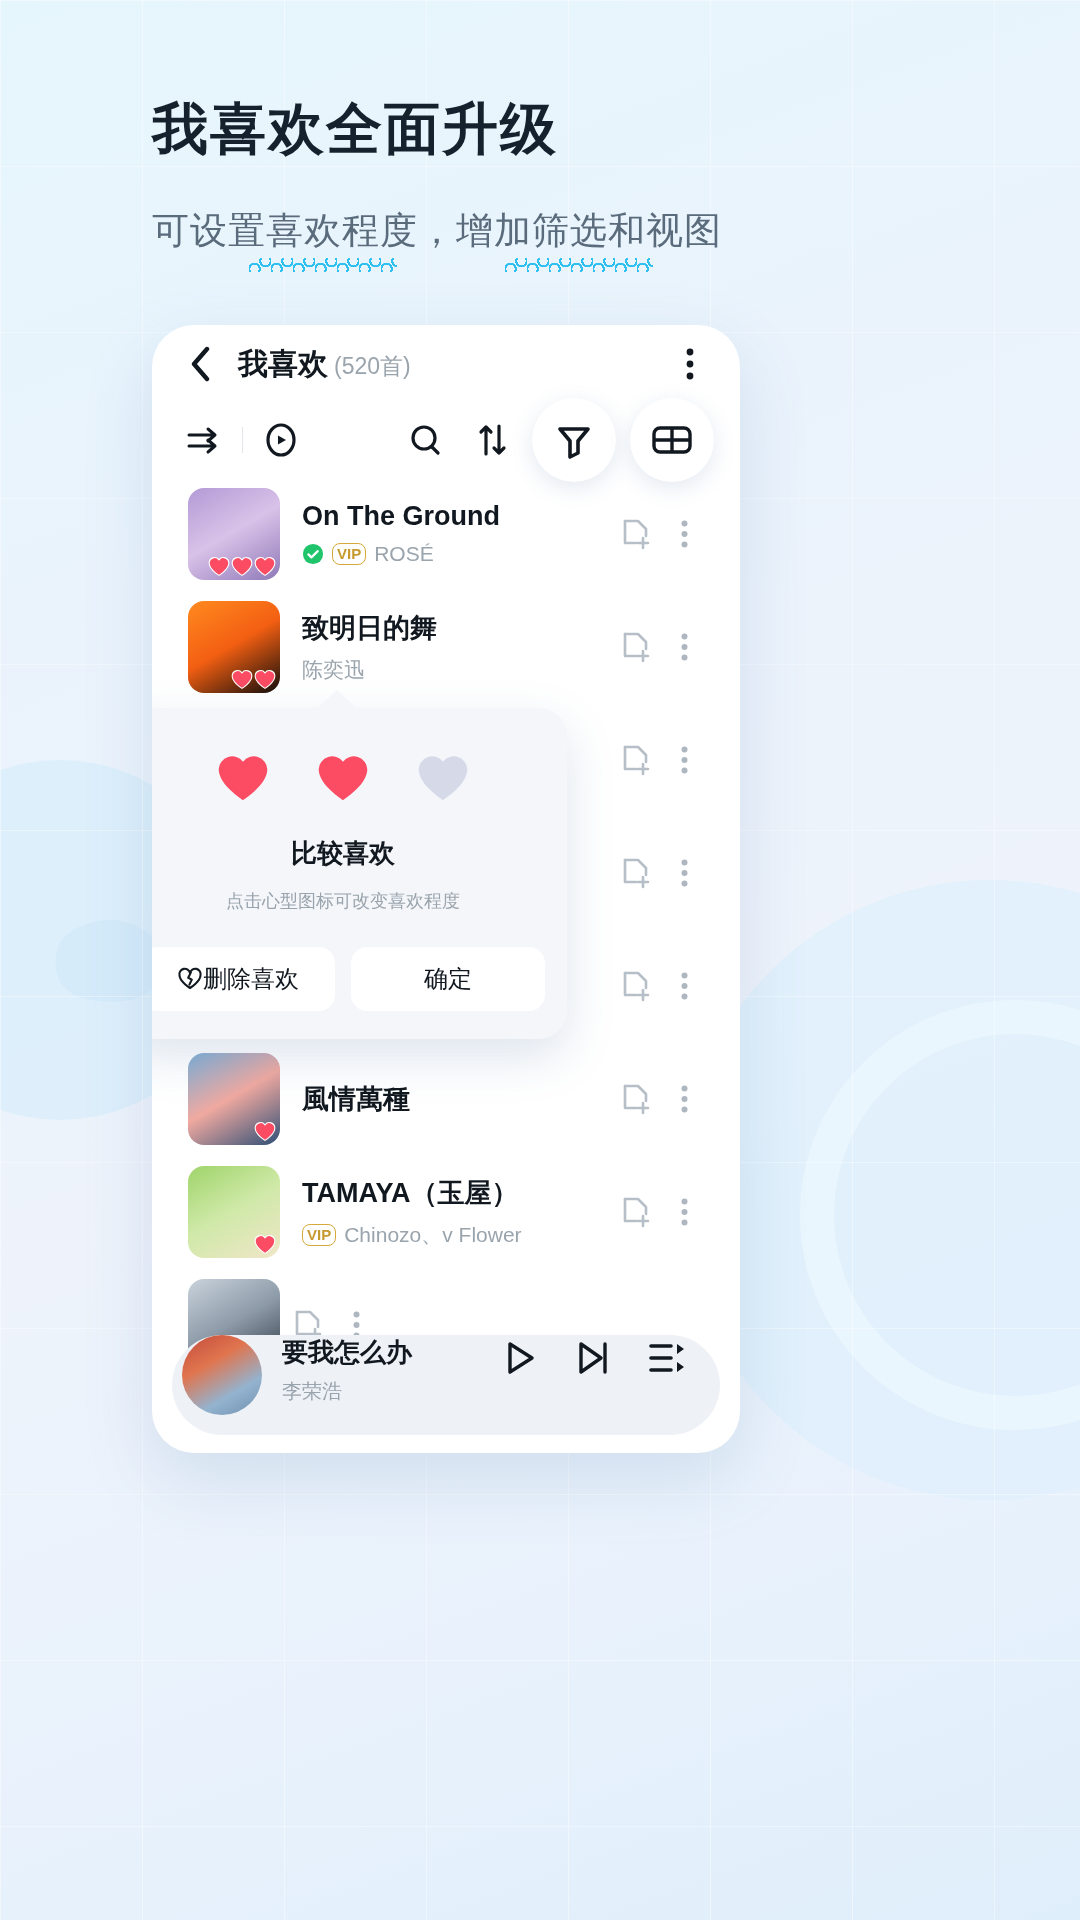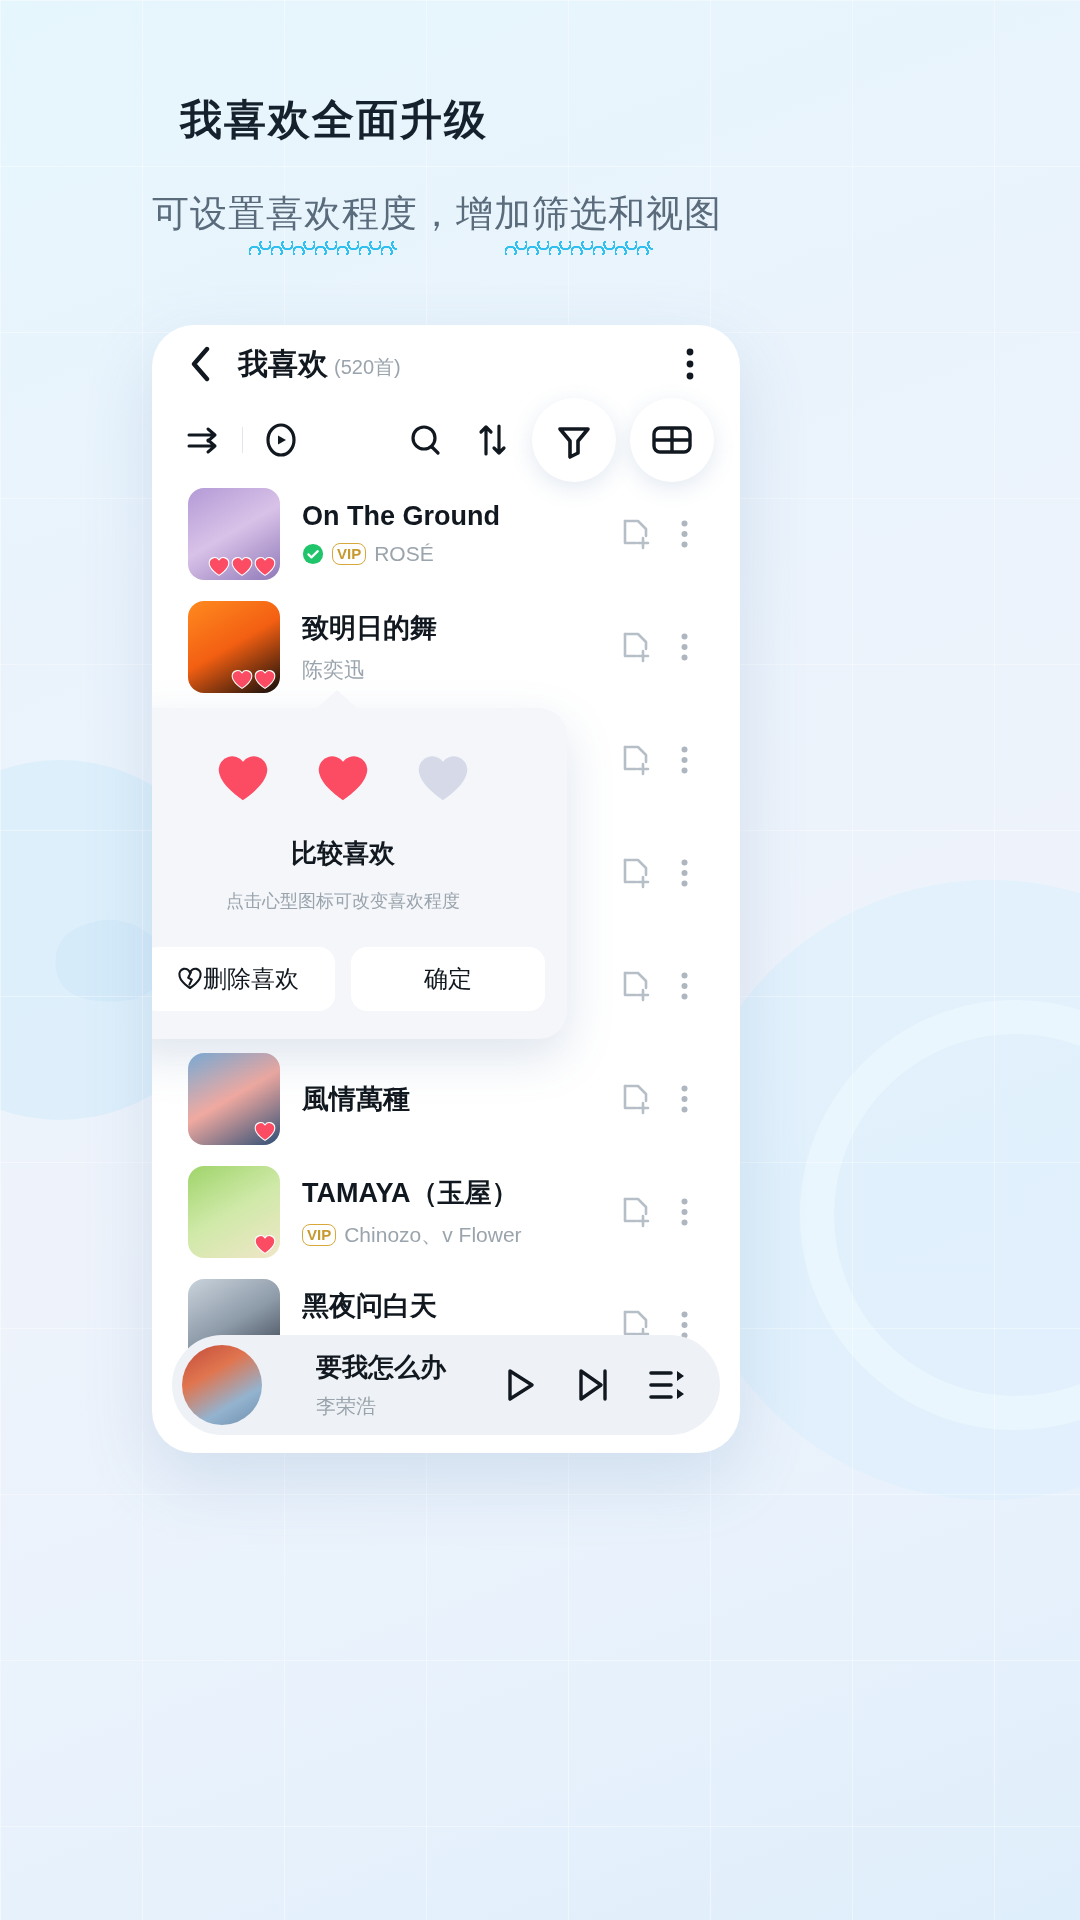--- a/index.html
+++ b/index.html
@@ -31,26 +31,25 @@
     color:#d5ebfa;
     font-size:520px;
     line-height:1;
     font-family:"DejaVu Sans",sans-serif;
     user-select:none;
   }
 
   
   #hero { position:absolute; left:152px; top:95px; width:760px; z-index:5; }
   #hero-title{
-    font-size:42px;
+    font-size:56px;
     font-weight:bold;
     letter-spacing:2px;
     color:#16212e;
     line-height:1.2;
-    margin-left:28px;
   }
   #hero-sub{
     margin-top:44px;
     font-size:37px;
     color:#5a6b7c;
     letter-spacing:1px;
     position:relative;
     white-space:nowrap;
   }
   .wave{
@@ -81,21 +80,21 @@
   #phone-header{
     display:flex; align-items:center;
     height:78px;
     padding:0 30px 0 26px;
   }
   #back-btn{ width:44px; height:44px; display:flex; align-items:center; justify-content:center; }
   #header-title{
     margin-left:16px;
     font-size:30px; font-weight:bold; color:#11181f;
   }
-  #header-count{ margin-left:6px; font-size:20px; color:#9aa4ad; font-weight:normal; }
+  #header-count{ margin-left:6px; font-size:23px; color:#9aa4ad; font-weight:normal; }
   #header-more{ margin-left:auto; width:40px; height:44px; display:flex; align-items:center; justify-content:center; }
 
   
   #toolbar{
     position:relative;
     display:flex; align-items:center;
     height:74px;
     padding:0 26px;
   }
   .tb-left{ display:flex; align-items:center; gap:0; }
@@ -190,24 +189,23 @@
     font-size:24px; color:#11181f;
   }
 
   
   #mini-player{
     position:absolute;
     left:20px; right:20px; bottom:18px;
     height:100px;
     background:#eef1f6;
     border-radius:50px;
-    display:flex; align-items:center;
+    display:flex; align-items:flex-start;
     padding:0 30px 0 10px;
     z-index:30;
-    gap:34px;
   }
   #mp-cover{
     width:80px; height:80px; border-radius:50%;
     overflow:hidden; flex:0 0 auto; position:relative;
     background:#b9cbdd;
   }
   #mp-text{ margin-left:20px; flex:1 1 auto; min-width:0; }
   #mp-title{ font-size:26px; color:#11181f; font-weight:bold; }
   #mp-artist{ margin-top:8px; font-size:20px; color:#9aa4ad; }
   #mp-controls{ display:flex; align-items:center; gap:28px; }
@@ -502,26 +500,20 @@
             <circle cx="3.5" cy="24.5" r="3" fill="#aeb7c0"></circle>
           </svg>
         </div>
       </div>
       <div class="song-row">
         <div class="cover" style="background:linear-gradient(150deg,#c9d3dc 0%,#8d9aa8 48%,#2b3440 100%);">
           <div class="hearts">
             <svg class="mini-heart" width="22" height="20" viewBox="0 0 24 22">
               <path d="M12 21.3C12 21.3 1.2 14.6 1.2 7.6A6 6 0 0 1 12 4.2 6 6 0 0 1 22.8 7.6C22.8 14.6 12 21.3 12 21.3z" fill="#fb4c63" stroke="#ffffff" stroke-width="1.2"></path>
             </svg>
-          </div>
-        </div>
-        <div class="song-mid">
-          <div class="song-title">黑夜问白天</div>
-          <div class="song-sub">
-            <span>林俊杰</span>
           </div>
         </div>
         <div class="song-act">
           <svg width="34" height="34" viewBox="0 0 34 34" fill="none">
             <path d="M6 4h13l8 8v7" stroke="#b6bfc8" stroke-width="2.6" stroke-linecap="round" stroke-linejoin="round"></path>
             <path d="M6 4v22h11" stroke="#b6bfc8" stroke-width="2.6" stroke-linecap="round" stroke-linejoin="round"></path>
             <path d="M24 21v10M19 26h10" stroke="#b6bfc8" stroke-width="2.6" stroke-linecap="round"></path>
           </svg>
         </div>
         <div class="song-more">

